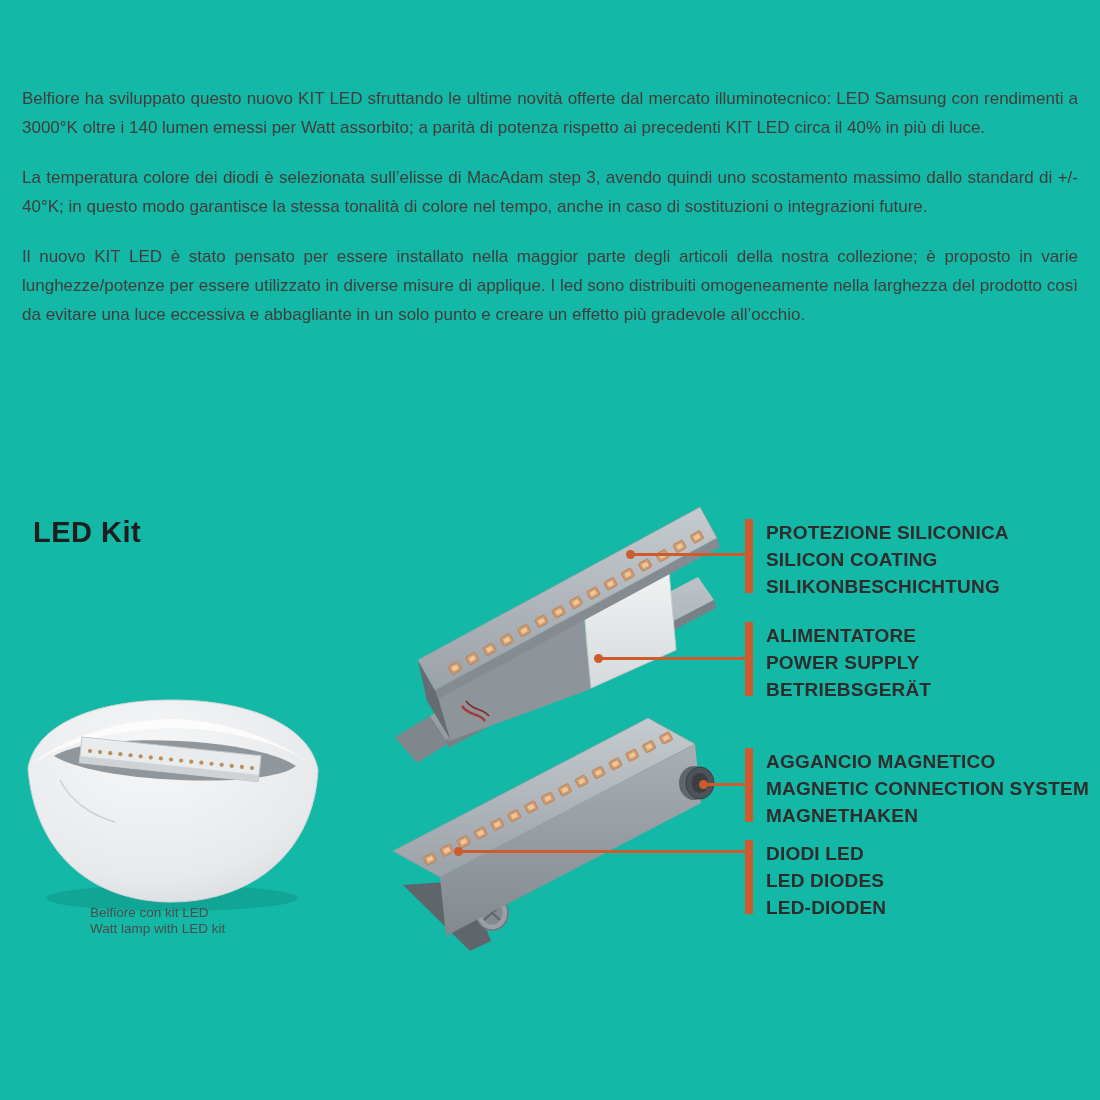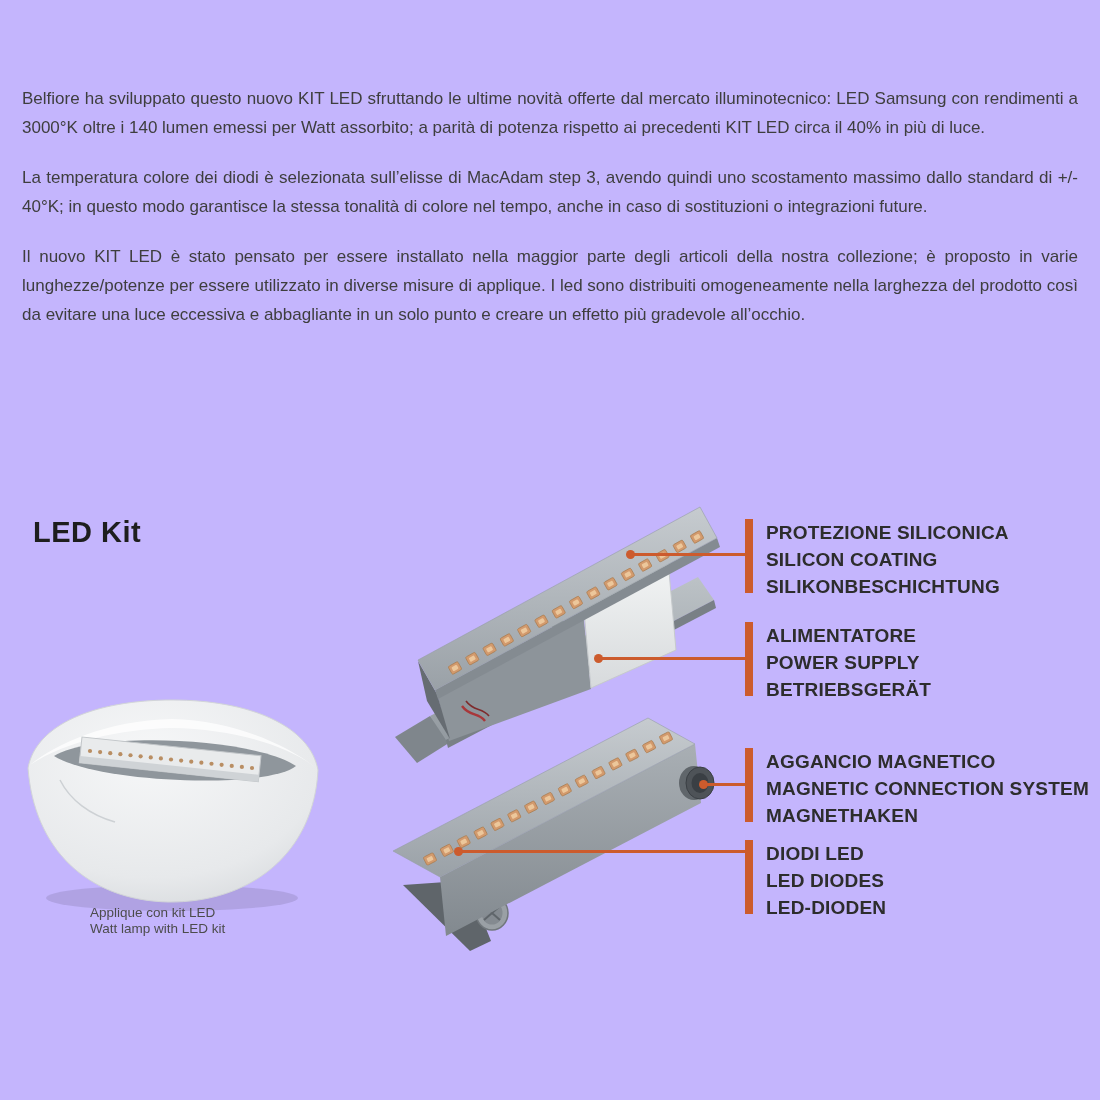--- a/index.html
+++ b/index.html
@@ -1,17 +1,17 @@
 <!DOCTYPE html>
 <html><head>
 <meta charset="utf-8">
 <style>
   html,body{margin:0;padding:0;background:#ffffff;}
   .page{
-    position:relative;width:1100px;height:1100px;background:#c4b5fd;
+    position:relative;width:1100px;height:1100px;background:#14b8a6;
     font-family:"Liberation Sans","DejaVu Sans",sans-serif;overflow:hidden;
   }
   
   .body-copy{
     position:absolute;left:22px;top:84px;width:1056px;
     font-size:17px;line-height:29px;color:#3e3e3e;text-align:justify;
   }
   .body-copy p{margin:0;}
   .body-copy p.gap{margin-top:21px;}
   
@@ -231,17 +231,17 @@
   <div class="leader l1"></div>
   <div class="leader l2"></div>
   <div class="leader l3"></div>
   <div class="leader l4"></div>
   <div class="leader-dot d1"></div>
   <div class="leader-dot d2"></div>
   <div class="leader-dot d3"></div>
   <div class="leader-dot d4"></div>
 
   <div class="caption">
-    <span>Applique con kit LED</span>
+    <span>Belfiore con kit LED</span>
     <span>Watt lamp with LED kit</span>
   </div>
 
 </div>
 
 </body></html>

